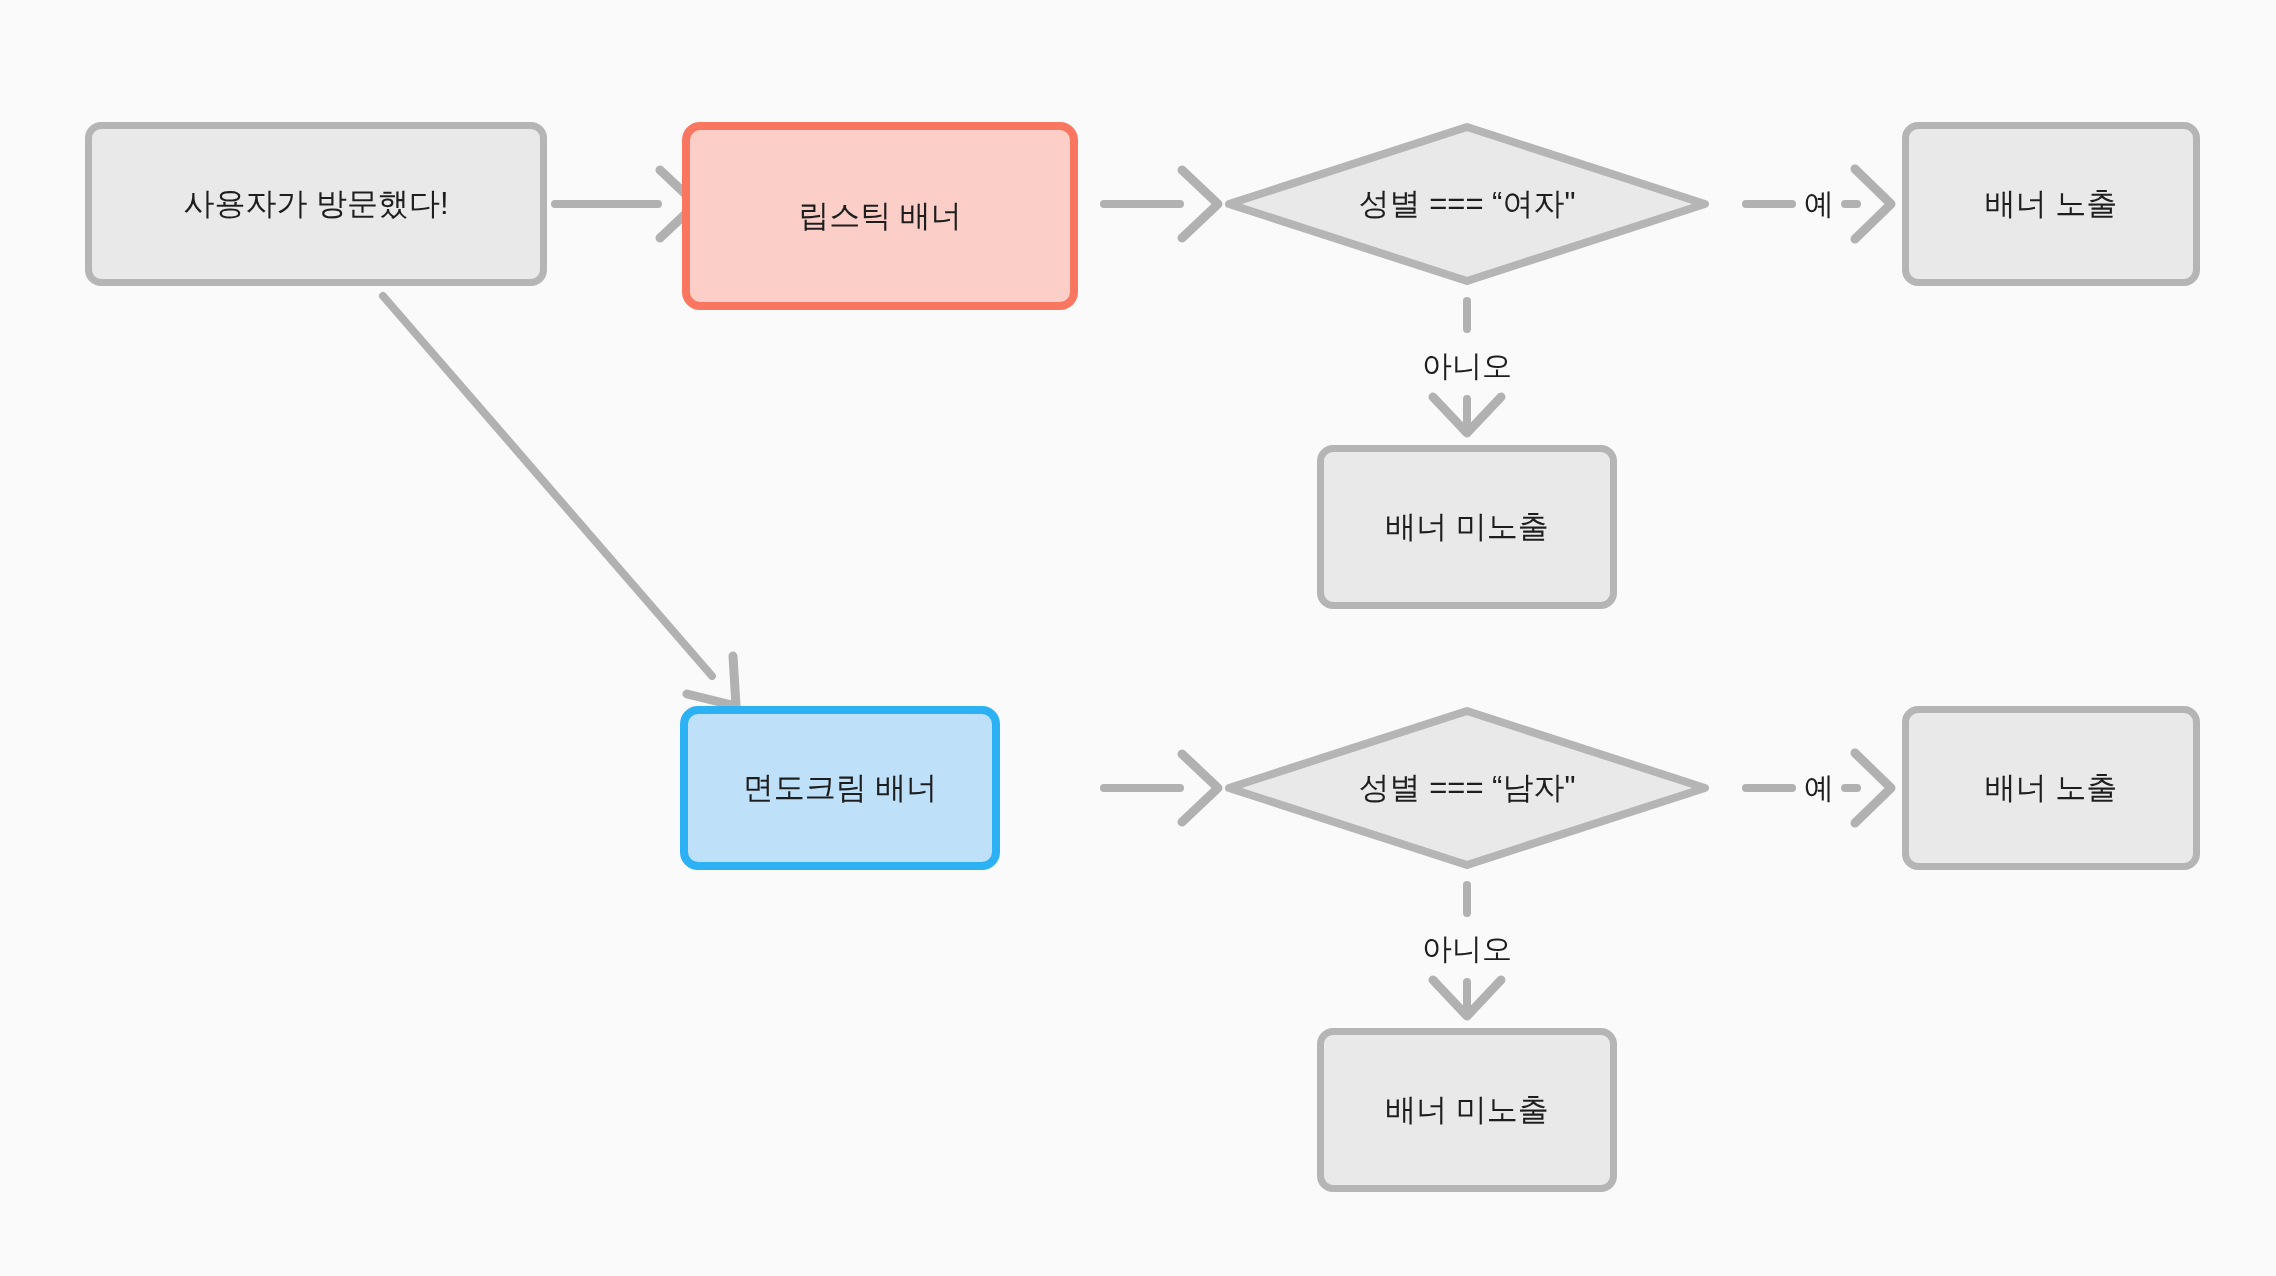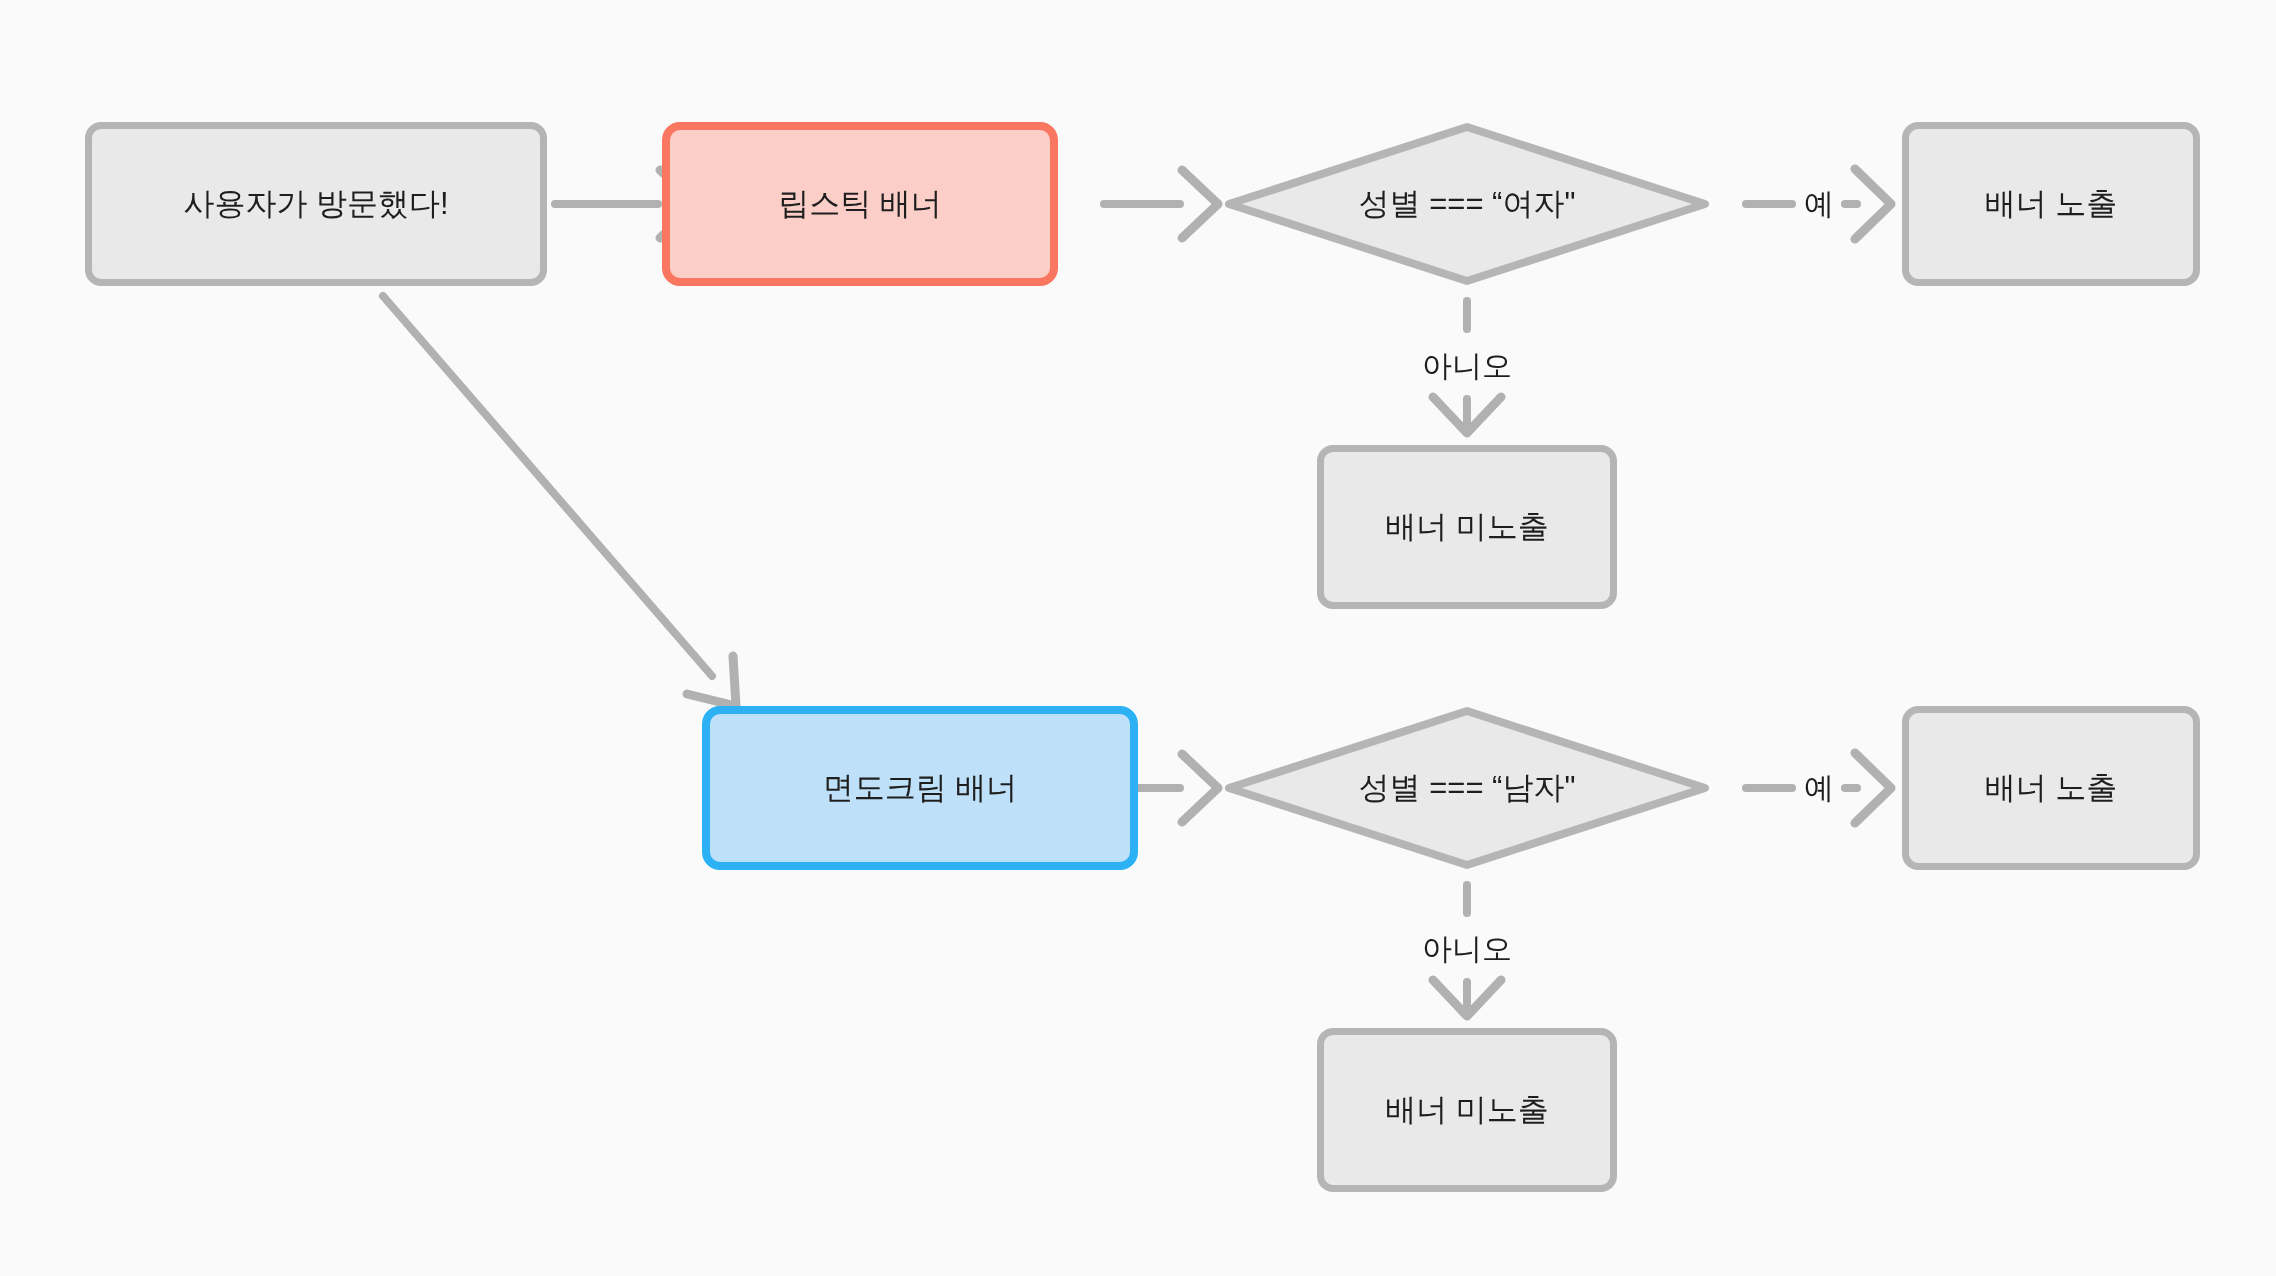--- a/index.html
+++ b/index.html
@@ -101,40 +101,40 @@
 
     <path class="line" d="M 1467 885 V 913"></path>
     <path class="line" d="M 1467 982 V 1006"></path>
     <path class="head" d="M 1433 980 L 1467 1016 L 1501 980"></path>
   </svg>
 
   <div class="node rect" style="left:85px;top:122px;width:462px;height:164px;text-align:right;">
     <span>사용자가 방문했다!</span>
   </div>
 
-  <div class="node red" style="left:662px;top:122px;width:396px;height:164px;">
+  <div class="node red" style="left:682px;top:122px;width:396px;height:188px;">
     <span>립스틱 배너</span>
   </div>
 
   <div class="node diamond" style="left:1224px;top:122px;width:486px;height:164px;">
     <svg viewBox="0 0 486 164">
       <polygon points="243,5 481,82 243,159 5,82"></polygon>
     </svg>
     <span class="lbl">성별 === “여자"</span>
   </div>
 
   <div class="node rect" style="left:1902px;top:122px;width:298px;height:164px;">
     <span>배너 노출</span>
   </div>
 
   <div class="node rect" style="left:1317px;top:445px;width:300px;height:164px;">
     <span>배너 미노출</span>
   </div>
 
-  <div class="node blue" style="left:702px;top:706px;width:436px;height:164px;">
+  <div class="node blue" style="left:680px;top:706px;width:320px;height:164px;">
     <span>면도크림 배너</span>
   </div>
 
   <div class="node diamond" style="left:1224px;top:706px;width:486px;height:164px;">
     <svg viewBox="0 0 486 164">
       <polygon points="243,5 481,82 243,159 5,82"></polygon>
     </svg>
     <span class="lbl">성별 === “남자"</span>
   </div>
 

